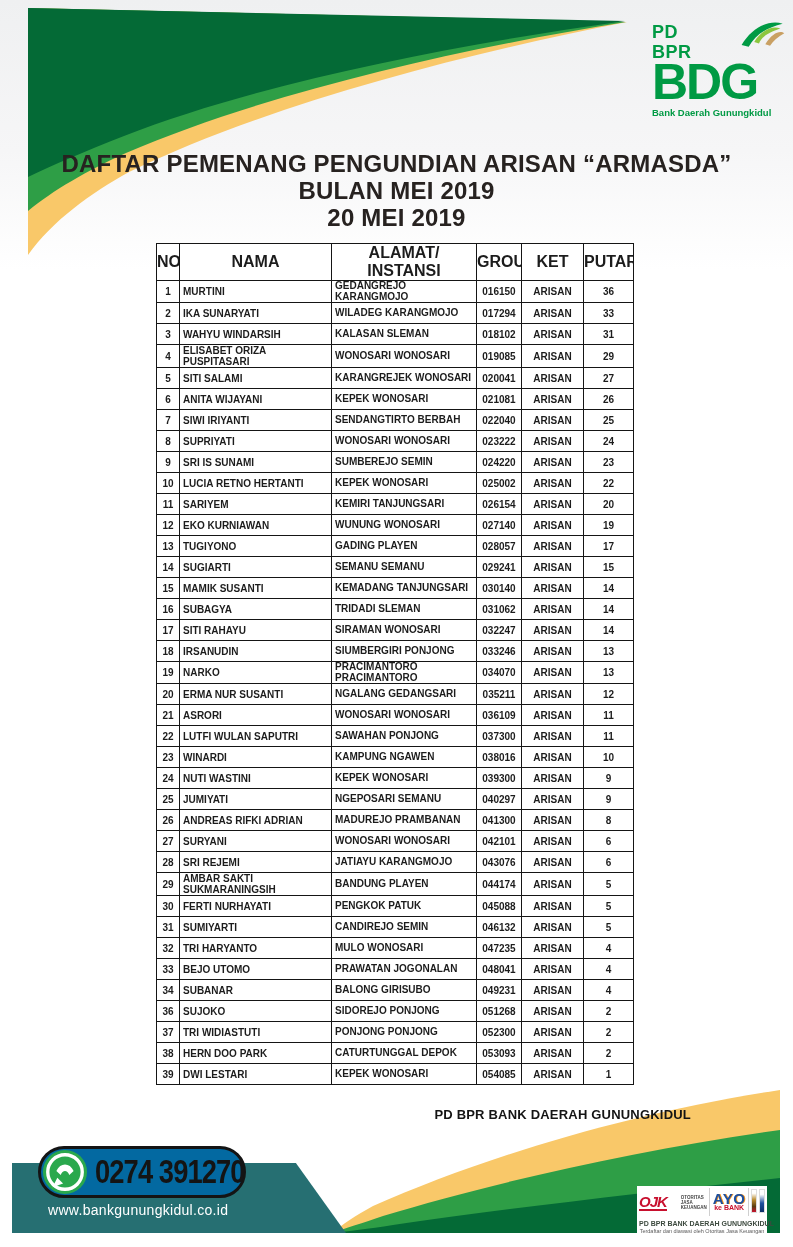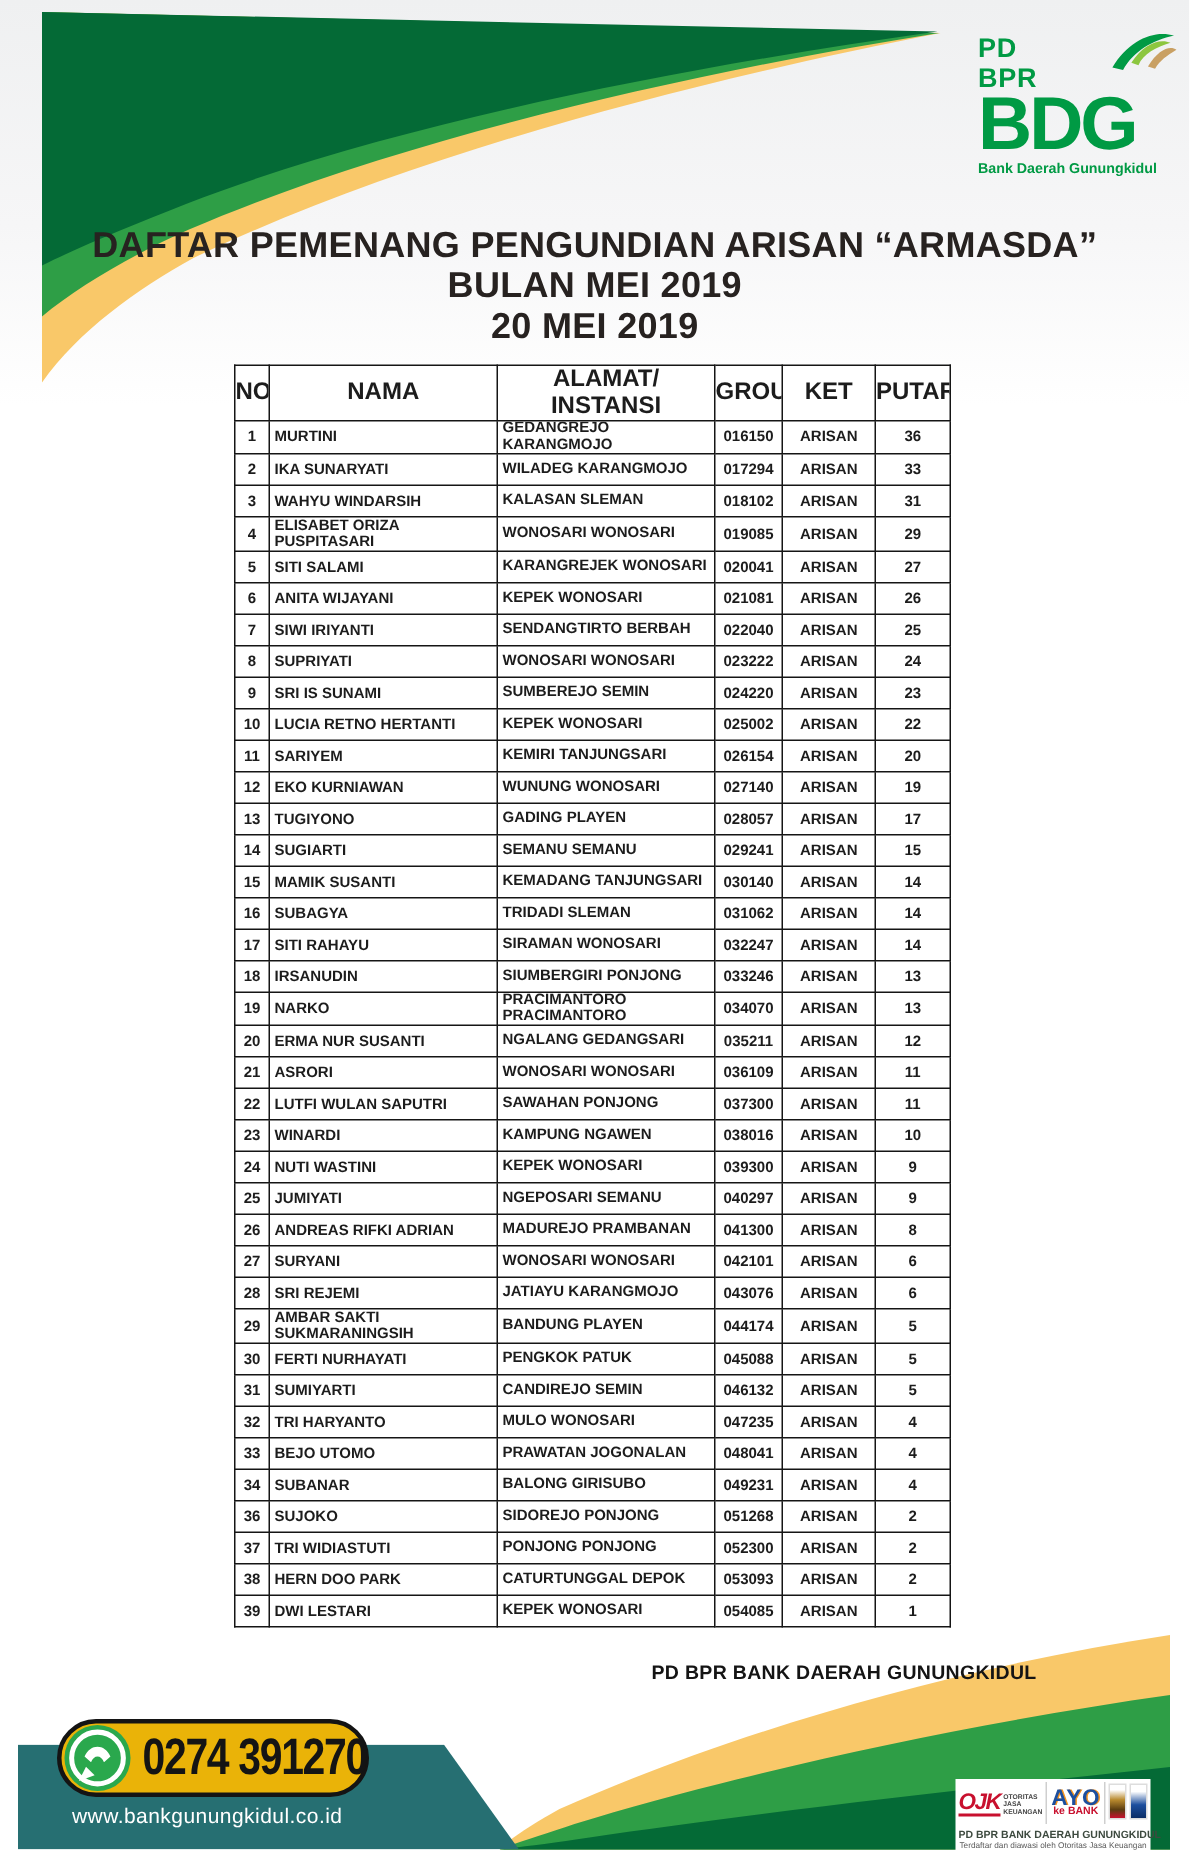--- a/index.html
+++ b/index.html
@@ -35,32 +35,32 @@
   .c-nama,.c-alamat{text-align:left;padding-left:3px;}
   .c-alamat{white-space:pre-line;line-height:10.5px;}
 
   .signature{position:absolute;right:102px;top:1107px;z-index:2;
     font-size:13px;font-weight:bold;color:#141414;letter-spacing:.2px;}
 
   
   .teal-banner{position:absolute;left:12px;top:1163px;width:334px;height:70px;
     background:#266f72;clip-path:polygon(0 0,85% 0,100% 100%,0 100%);z-index:3;}
   .phone-pill{position:absolute;left:38px;top:1146px;width:208px;height:52px;
-    background:#eab308;border:3px solid #141414;border-radius:29px;z-index:5;
+    background:#0369a1;border:3px solid #141414;border-radius:29px;z-index:5;
     display:flex;align-items:center;box-sizing:border-box;}
   .wa-wrap{width:46px;height:46px;margin-left:1px;flex:0 0 auto;}
   .phone-num{display:inline-block;margin-left:7px;font-size:31px;font-weight:bold;color:#141414;
     letter-spacing:-1px;transform:scale(.88,1.1);transform-origin:left center;white-space:nowrap;}
   .website{position:absolute;left:48px;top:1202px;z-index:5;color:#fff;font-size:14px;letter-spacing:.3px;}
 
   
   .ojk-box{position:absolute;left:637px;top:1186px;width:130px;height:52px;background:#fff;
     z-index:5;box-sizing:border-box;padding:2px 2px 1px 2px;display:flex;flex-direction:column;}
   .ojk-row{display:flex;align-items:stretch;height:28px;}
-  .ojk-logo{display:flex;align-items:center;border-right:1px solid #cfcfcf;padding-right:2px;}
+  .ojk-logo{display:flex;align-items:center;border-right:1px solid #cfcfcf;padding-right:2px;gap:12px;}
   .ojk-word{font-size:15px;font-weight:bold;font-style:italic;color:#c8102e;letter-spacing:-1px;line-height:15px;border-bottom:2px solid #c8102e;}
   .ojk-small{font-size:4.5px;font-weight:bold;color:#444;line-height:5px;margin-left:2px;width:26px;}
   .ayo{display:flex;flex-direction:column;align-items:center;justify-content:center;
     border-right:1px solid #cfcfcf;padding:0 3px;}
   .ayo1{font-size:15px;font-weight:bold;color:#1d4f9e;line-height:11px;letter-spacing:.5px;text-shadow:1px 0 0 #f7941d;}
   .ayo2{font-size:7px;font-weight:bold;color:#c8102e;line-height:8px;}
   .mini-logo{width:17px;height:24px;margin:1px 0 0 2px;border:1px solid #ddd;box-sizing:border-box;}
   .mini1{background:linear-gradient(180deg,#fff 15%,#b98a2e 45%,#5a3c10 75%,#c8102e 100%);}
   .mini2{background:linear-gradient(180deg,#fff 20%,#1d4f9e 60%,#0b2e66 100%);}
   .ojk-bank{font-size:7px;font-weight:bold;color:#3d4a3f;text-align:center;line-height:9px;margin-top:3px;white-space:nowrap;}

